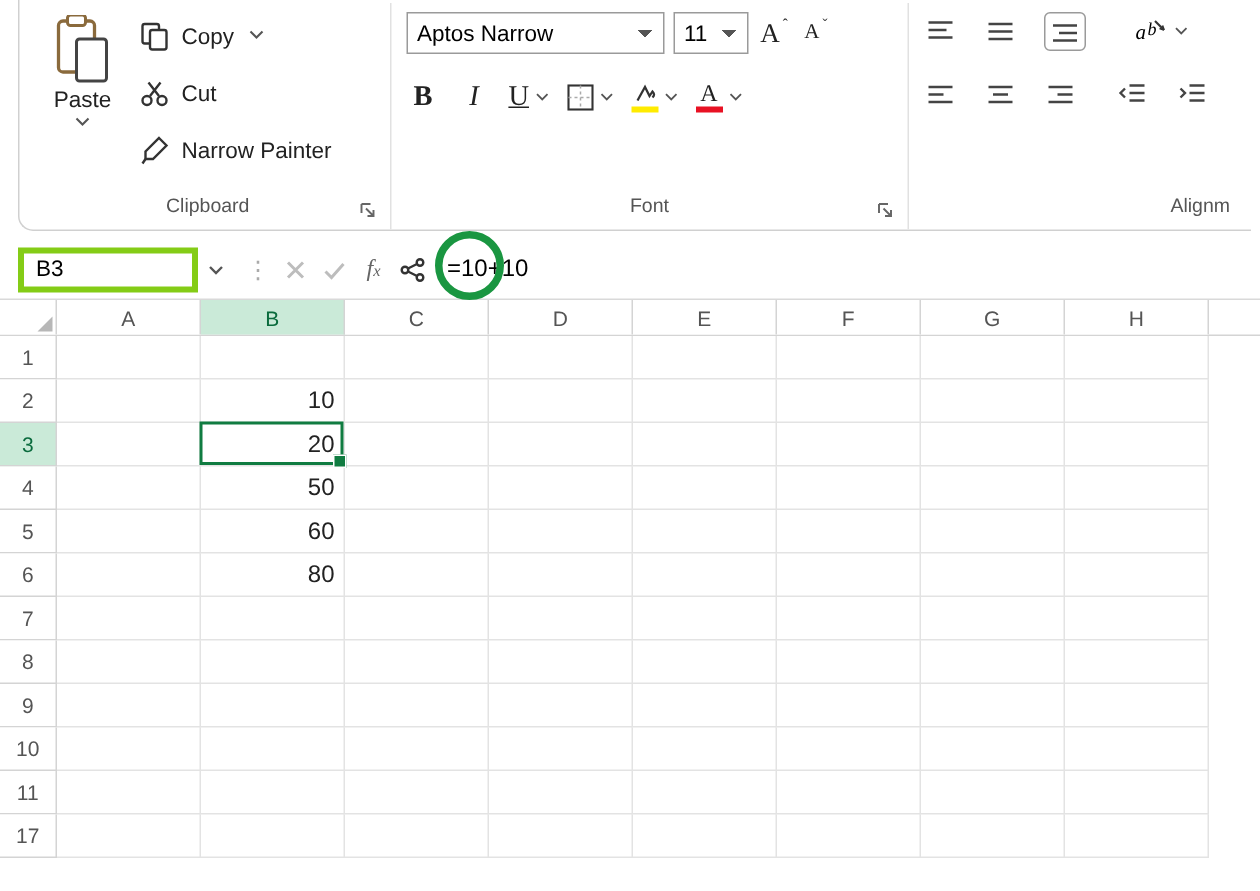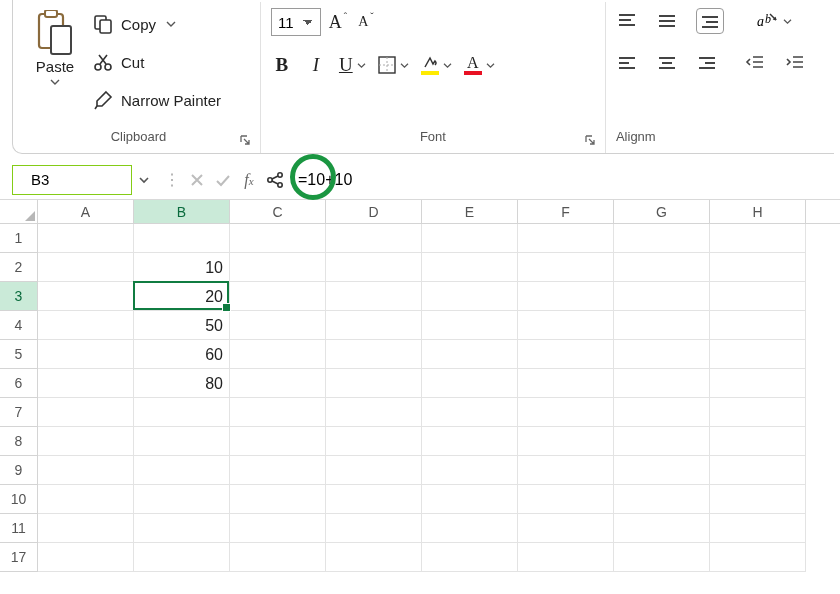--- a/index.html
+++ b/index.html
@@ -173,22 +173,22 @@
     align-items:center;
     padding: 0 0 0 12px;
     height: 40px;
     border-bottom: 1px solid #d9d9d9;
     position:relative;
     margin-top: 6px;
   }
   .name-box {
     width: 120px;
     height: 30px;
-    border: 1px solid #84cc16;
-    padding: 3px 18px;
+    border: 4px solid #84cc16;
+    padding: 3px 8px;
     font-size: 15px;
     background:#fff;
     font-family: inherit;
   }
   .name-drop {
     width: 24px;height:30px;border:none;background:none;
     display:flex;align-items:center;justify-content:center;
     margin-right:4px;
   }
   .fbar-sep {
@@ -352,20 +352,23 @@
     <div class="launcher">
       <svg width="12" height="12" viewBox="0 0 12 12">
             <path d="M2 2 H8 M2 2 V8 M5 5 L10 10 M10 6 V10 H6" fill="none" stroke="#666" stroke-width="1.3"></path>
           </svg>
     </div>
   </div>
 
   <div class="group" style="width:348px;">
     <div class="group-body" style="flex-direction:column;">
       <div class="font-top">
+        <select class="font-name-select">
+          <option>Aptos Narrow</option>
+        </select>
         <select class="font-size-select">
           <option>11</option>
         </select>
         <span class="btn inc-dec">A<sup>ˆ</sup></span>
         <span class="btn inc-dec" style="font-size:14px;">A<sup>ˇ</sup></span>
       </div>
       <div class="font-bottom">
         <span class="btn bold">B</span>
         <span class="btn italic">I</span>
         <span class="btn">
@@ -470,21 +473,21 @@
                 </svg>
               </span>
           <span class="btn">
                 <svg width="20" height="18" viewBox="0 0 20 18">
                   <path d="M8 3 H18 M8 8 H18 M8 13 H18 M2 5 L5 8 L2 11" stroke="#444" stroke-width="1.6" fill="none"></path>
                 </svg>
               </span>
         </div>
       </div>
     </div>
-    <div class="group-label" style="text-align:left;padding-right:4px;">Alignm</div>
+    <div class="group-label" style="text-align:right;padding-right:4px;">Alignm</div>
   </div>
 
 </div>
 </div>
 
 <div class="fbar">
   <input class="name-box" value="B3" style="">
   <div class="name-drop">
     <svg width="12" height="10" viewBox="0 0 12 10">
         <path d="M2 3 L6 7 L10 3" fill="none" stroke="#555" stroke-width="1.6"></path>

